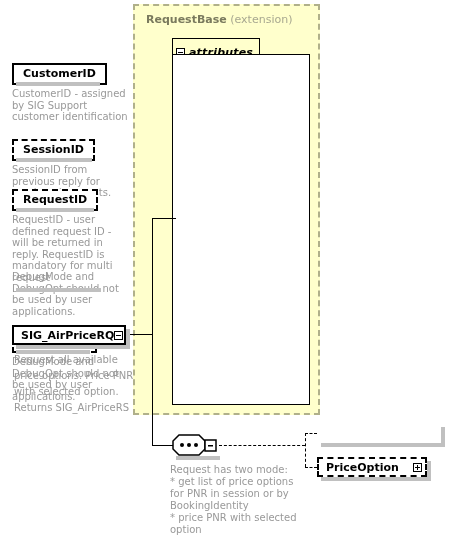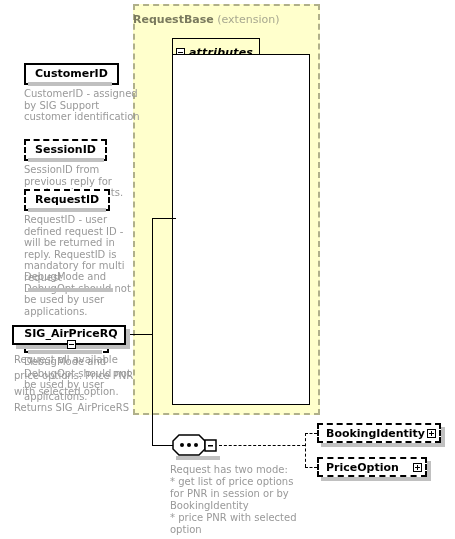--- a/index.html
+++ b/index.html
@@ -24,21 +24,21 @@
   .ext-frame {
     position: absolute;
     left: 133px; top: 4px;
     width: 187px; height: 411px;
     background: #ffffcc;
     border: 2px dashed #b0b08a;
     box-sizing: border-box;
   }
   .ext-title {
     position: absolute;
-    left: 133px; top: 13px;
+    left: 146px; top: 13px;
     font-size: 11px;
     white-space: nowrap;
   }
   .ext-title .bold {
     font-weight: bold;
     color: #7a7a5e;
   }
   .ext-title .light {
     font-weight: normal;
     color: #a8a890;
@@ -97,21 +97,20 @@
     left: 3px; top: 1px;
     width: 1px; height: 5px;
     background: #000;
   }
 
   
   .attr-item {
     position: absolute;
     left: 0;
     width: 138px;
-    margin-left: 12px;
   }
   .attr-box {
     display: inline-block;
     position: relative;
     background: #ffffff;
     border: 2px solid #000;
     padding: 2px 9px 3px 9px;
     font-size: 11px;
     font-weight: bold;
     color: #000;
@@ -141,21 +140,20 @@
     position: absolute;
     left: 12px; top: 325px;
     width: 114px; height: 20px;
     background: #ffffff;
     border: 2px solid #000;
     box-sizing: border-box;
     display: flex;
     align-items: center;
     justify-content: space-between;
     padding: 0 3px 0 7px;
-    flex-direction: column;
   }
   .root-el-label {
     font-size: 11px;
     font-weight: bold;
     color: #000;
     white-space: nowrap;
   }
   .root-shadow-b {
     position: absolute;
     left: 16px; top: 345px;
@@ -328,24 +326,20 @@
 * get list of price options for PNR in session or by BookingIdentity
 * price PNR with selected option</div>
 
   <div class="dline h" style="left:219px; top:445px; width:86px;"></div>
   <div class="dline v" style="left:305px; top:433px; height:34px;"></div>
   <div class="dline h" style="left:305px; top:433px; width:12px;"></div>
   <div class="dline h" style="left:305px; top:467px; width:12px;"></div>
 
   <div class="child-shadow-b" style="left:321px; top:443px; width:124px;"></div>
   <div class="child-shadow-r" style="left:441px; top:427px; height:20px;"></div>
-  <div class="child-el" style="left:317px; top:423px; width:124px;">
-    <span class="child-el-label">BookingIdentity</span>
-    <span class="tbox plus"></span>
-  </div>
 
   <div class="child-shadow-b" style="left:321px; top:477px; width:110px;"></div>
   <div class="child-shadow-r" style="left:427px; top:461px; height:20px;"></div>
   <div class="child-el" style="left:317px; top:457px; width:110px;">
     <span class="child-el-label">PriceOption</span>
     <span class="tbox plus"></span>
   </div>
 
 </div>
 

